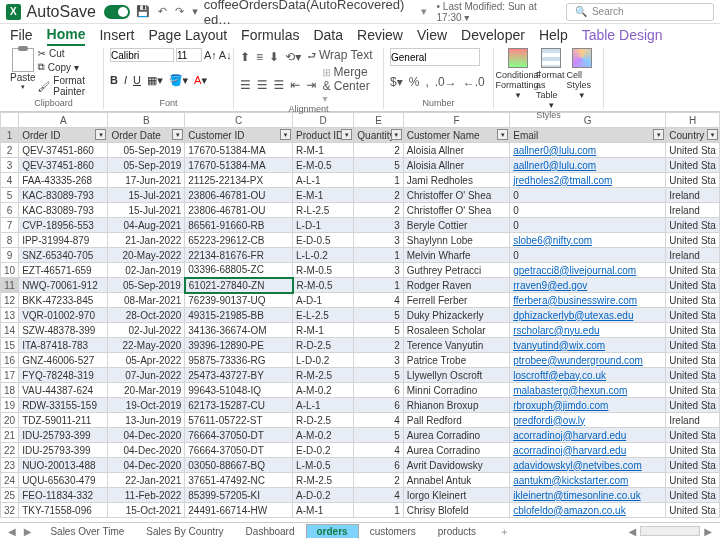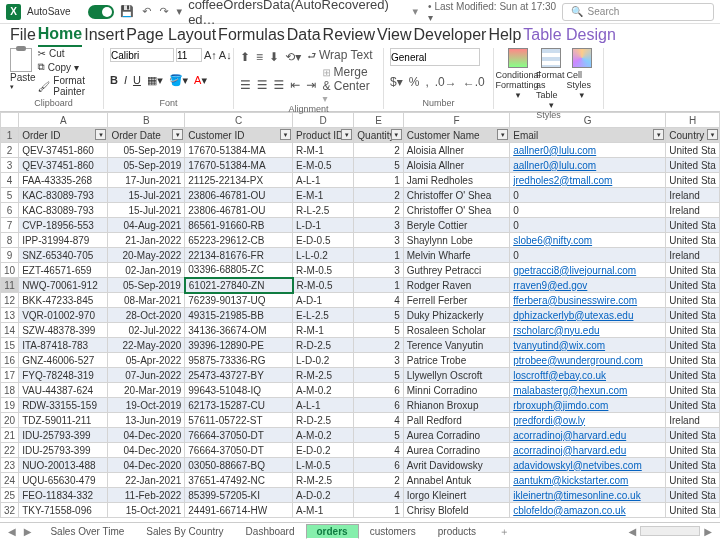--- a/index.html
+++ b/index.html
@@ -1,36 +1,36 @@
 <!DOCTYPE html>
 <html><head>
 <meta charset="utf-8">
 <style>
 *{margin:0;padding:0;box-sizing:border-box;font-family:'Segoe UI',Arial,sans-serif}
 body{width:720px;height:540px;overflow:hidden;background:#fff;font-size:11px;color:#333}
 .titlebar{height:24px;background:#fff;display:flex;align-items:center;padding:0 6px;gap:6px;border-bottom:1px solid #e0e0e0}
 .titlebar .xl-icon{width:16px;height:16px;background:#107c41;color:#fff;display:flex;align-items:center;justify-content:center;font-weight:bold;font-size:10px;border-radius:2px}
-.autosave{display:flex;align-items:center;gap:18px;font-size:10px}
+.autosave{display:flex;align-items:center;gap:8px;font-size:16px}
 .toggle{width:26px;height:14px;background:#107c41;border-radius:7px;position:relative}
 .toggle::after{content:'';position:absolute;width:10px;height:10px;background:#fff;border-radius:50%;top:2px;right:2px}
 .qat{display:flex;gap:8px;align-items:center;color:#666}
 .qat span{cursor:pointer}
 .filename{font-size:13px;color:#444;}
 .lastmod{font-size:10px;color:#666;margin-left:4px}
 .searchbox{margin-left:auto;display:flex;align-items:center;gap:4px;padding:2px 8px;border:1px solid #ccc;border-radius:3px;width:160px;height:18px;font-size:10px;color:#888}
-.menubar{height:22px;display:flex;align-items:center;padding:0 10px;gap:2px;font-size:16px}
+.menubar{height:22px;display:flex;align-items:center;padding:0 10px;gap:14px;font-size:14px}
 .menubar span{cursor:pointer;padding:2px 0}
 .menubar .active{color:#107c41;border-bottom:2px solid #107c41;font-weight:600}
 .menubar .accent{color:#8661c5}
 .ribbon{height:66px;background:#fff;border-bottom:1px solid #ccc;display:flex;padding:2px 4px}
 .rgroup{border-right:1px solid #e0e0e0;padding:0 6px;display:flex;flex-direction:column;justify-content:space-between;height:100%}
 .rgroup .gtitle{font-size:9px;color:#666;text-align:center;padding-bottom:1px}
 .clipboard-g{width:100px}
 .clip-top{display:flex;gap:2px}
-.paste-btn{display:flex;flex-direction:column;width:34px;font-size:10px}
+.paste-btn{display:flex;flex-direction:column;align-items:center;width:34px;font-size:10px}
 .paste-btn .picon{width:22px;height:24px;border:1px solid #aaa;background:#fff;position:relative}
 .paste-btn .picon::before{content:'';position:absolute;top:-3px;left:5px;width:10px;height:5px;background:#888;border-radius:2px}
 .clip-right{display:flex;flex-direction:column;gap:2px;font-size:10px}
 .clip-right div{display:flex;align-items:center;gap:3px;cursor:pointer}
 .font-g{width:130px}
 .font-row1{display:flex;gap:2px;align-items:center}
 .font-row1 select,.font-row1 input{font-size:10px;height:14px;border:1px solid #ccc}
 .font-row2{display:flex;gap:6px;align-items:center;font-size:11px}
 .font-row2 span{cursor:pointer}
 .align-g{width:150px}
@@ -47,21 +47,21 @@
 .hdr td{background:#d9d9d9;font-weight:normal;position:relative}
 .hdr td .dd{position:absolute;right:1px;top:1px;width:11px;height:11px;border:1px solid #888;background:#f0f0f0;font-size:7px;text-align:center;line-height:9px}
 .rh{background:#fff;text-align:center;color:#555;width:18px}
 .sel td.rh{background:#d2d2d2}
 tr.band{background:#e8edf5}
 td.selcell{border:2px solid #107c41}
 a.em{color:#0563c1;text-decoration:underline}
 .tabs{height:18px;border-top:1px solid #ccc;display:flex;align-items:center;font-size:10px;padding:0 8px;gap:2px}
 .tabs .nav{color:#888;margin-right:6px}
 .tabs .tab{padding:1px 10px;border:1px solid transparent;cursor:pointer;color:#555}
-.tabs .tab.act{background:#86efac;border:1px solid #aaa;border-bottom:1px solid #fff;color:#107c41;font-weight:600}
+.tabs .tab.act{background:#7dd3fc;border:1px solid #aaa;border-bottom:1px solid #fff;color:#107c41;font-weight:600}
 .tabs .plus{margin-left:10px;color:#888;cursor:pointer}
 .tabs .scroll{margin-left:auto;display:flex;gap:4px;color:#888}
 .col-oid{width:90px}.col-od{width:78px}.col-cid{width:110px}.col-pid{width:62px}.col-qty{width:50px}.col-cn{width:108px}.col-em{width:158px}.col-ctry{width:50px}
 td.num{text-align:right}
 </style>
 </head>
 <body>
 
 <div class="titlebar">
  <div class="xl-icon">X</div>

